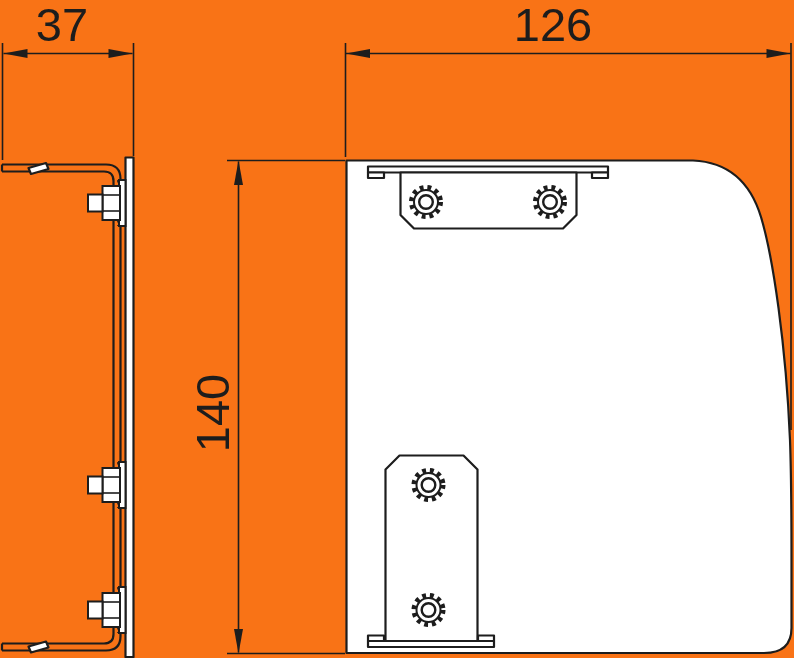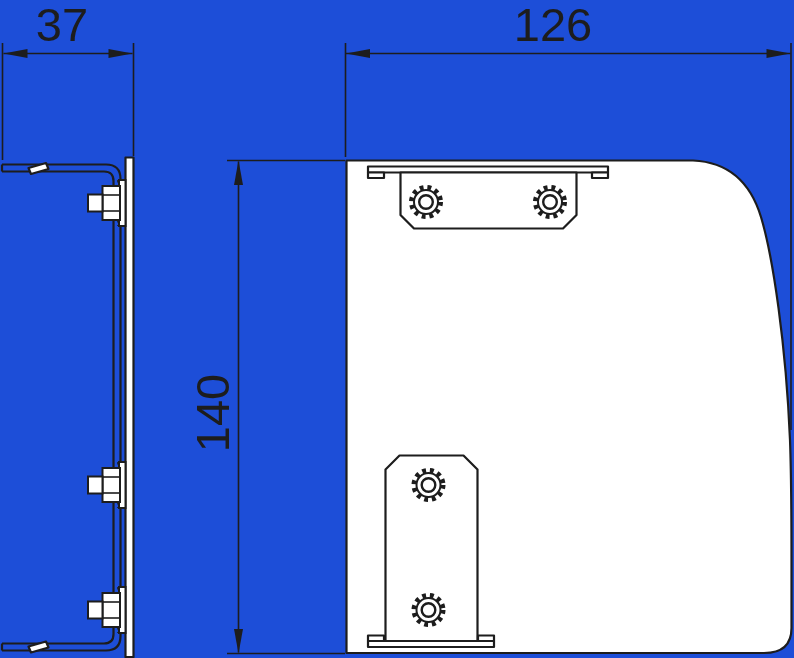--- a/index.html
+++ b/index.html
@@ -5,21 +5,21 @@
   html, body {
     margin: 0;
     padding: 0;
     background: #ffffff;
     font-family: "Liberation Sans", sans-serif;
   }
   .drawing-wrap {
     position: relative;
     width: 794px;
     height: 658px;
-    background: #1d4ed8;
+    background: #f97316;
     overflow: hidden;
   }
   svg { display: block; }
   .outline  { fill: #ffffff; stroke: #1d1d1d; stroke-width: 2.2; stroke-linejoin: round; }
   .outline-nf { fill: none;  stroke: #1d1d1d; stroke-width: 2.2; stroke-linejoin: round; stroke-linecap: butt; }
   .dimline  { fill: none;  stroke: #1d1d1d; stroke-width: 1.6; }
   .arrow    { fill: #1d1d1d; stroke: none; }
   .dimtext  { fill: #1d1d1d; font-size: 47px; font-family: "Liberation Sans", sans-serif; }
   .teeth    { fill: none; stroke: #1d1d1d; stroke-width: 5; stroke-dasharray: 3.8 3.9; }
   .serr     { fill: none; stroke: #1d1d1d; stroke-width: 2.6; stroke-dasharray: 2.5 2.5; }

